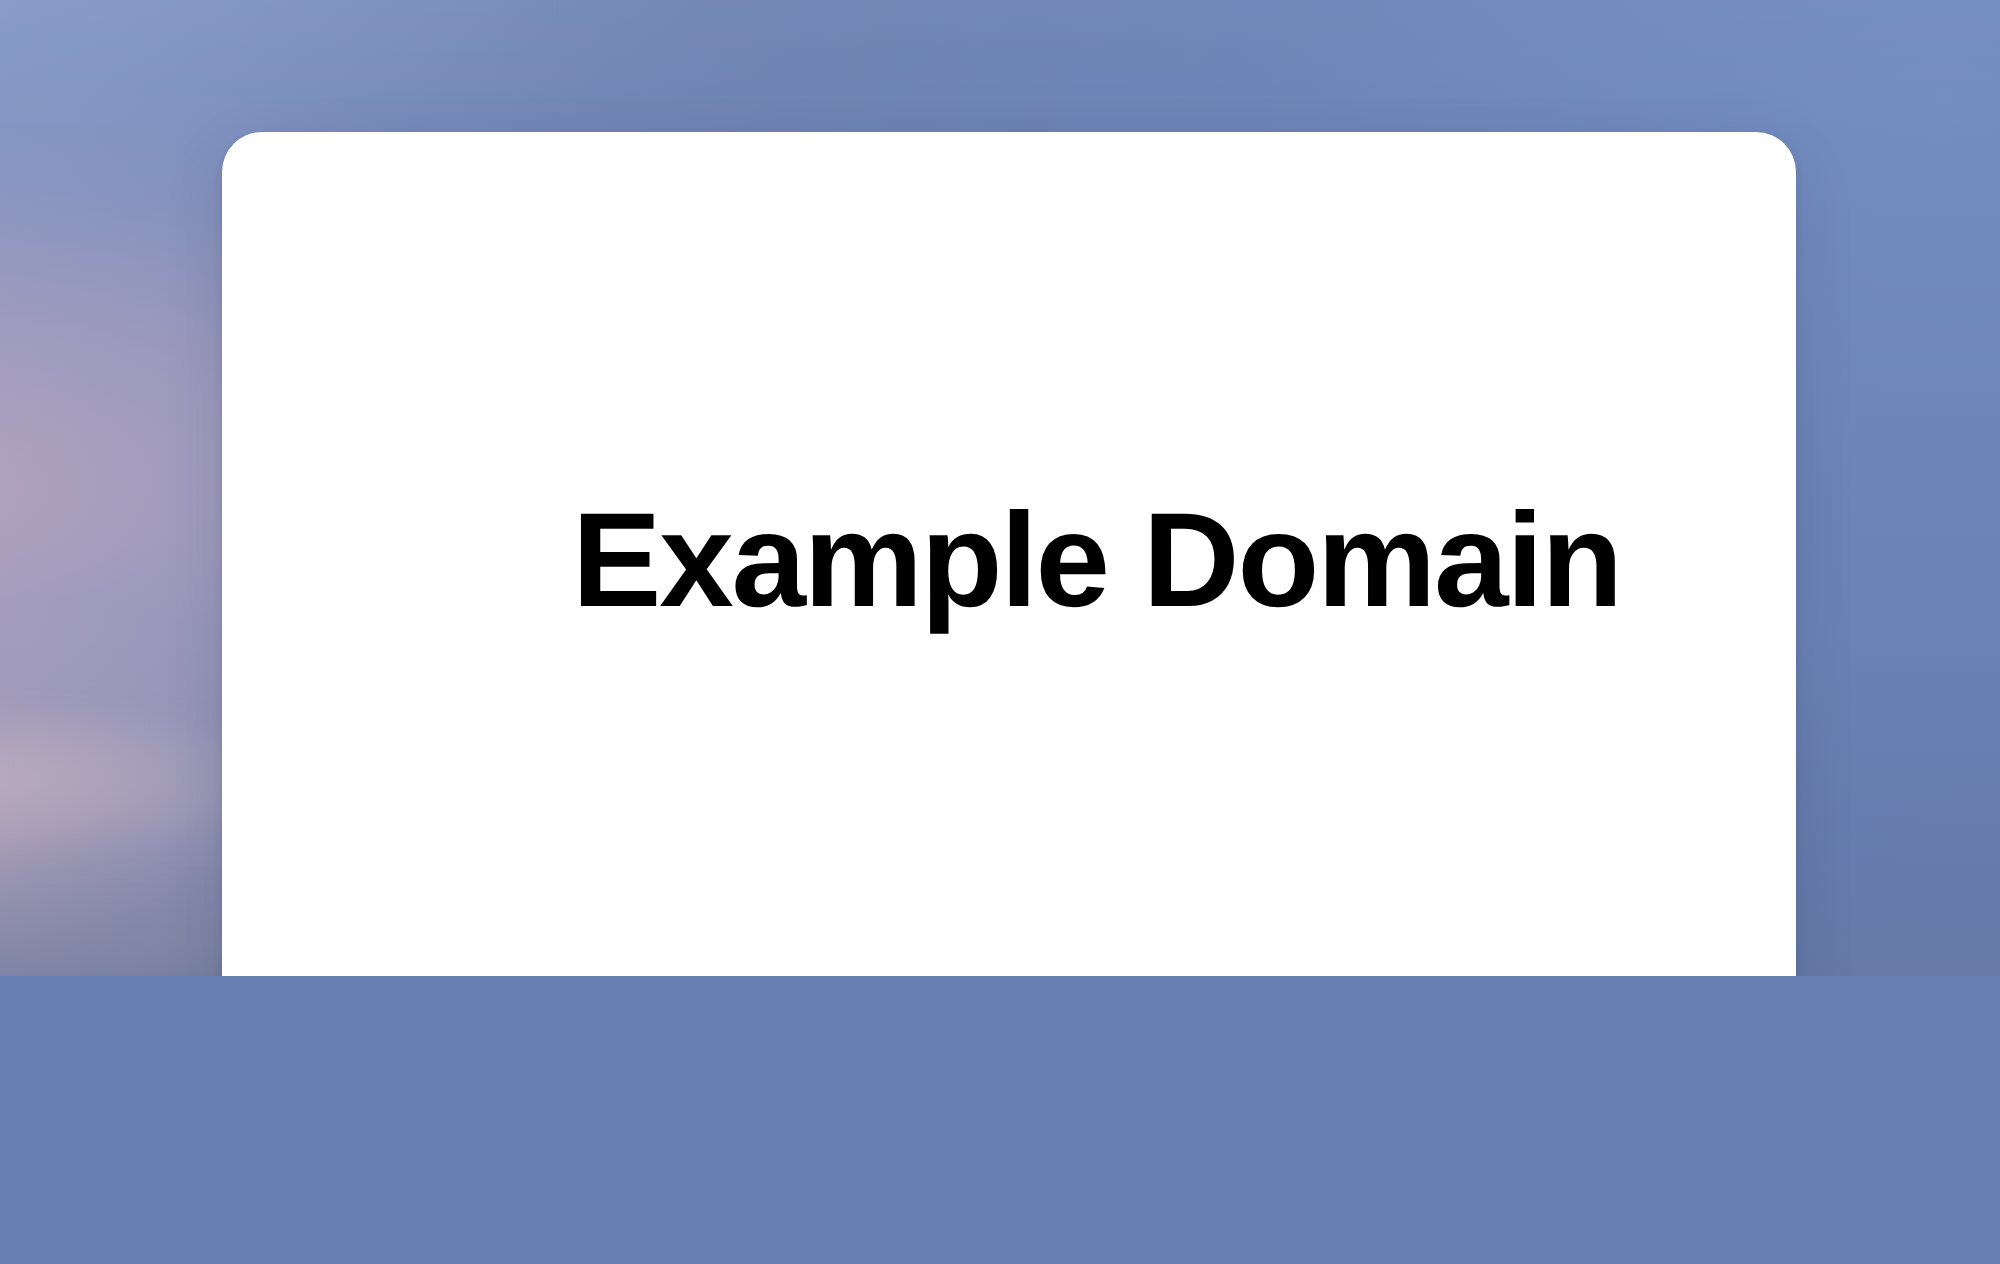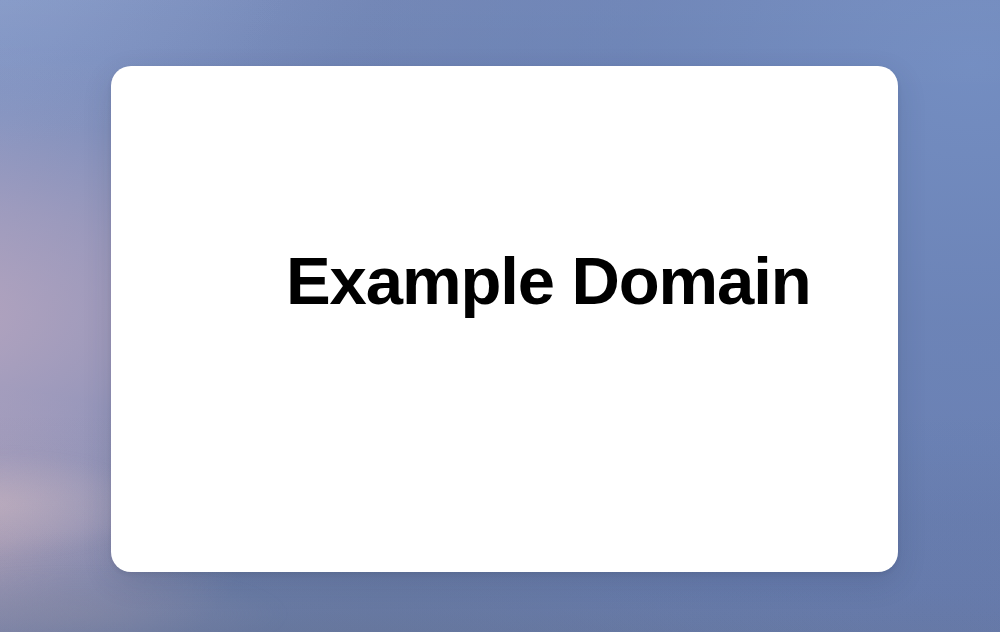--- a/index.html
+++ b/index.html
@@ -12,21 +12,21 @@
     height: 632px;
     overflow: hidden;
     font-family: "Liberation Sans", sans-serif;
     background: #6a80b2;
   }
 
   
   .page {
     position: relative;
     width: 1000px;
-    height: 632px;
+    height: 488px;
     overflow: hidden;
   }
 
   .backdrop {
     position: absolute;
     inset: 0;
     background-color: #7388ae;
     overflow: hidden;
   }
 

